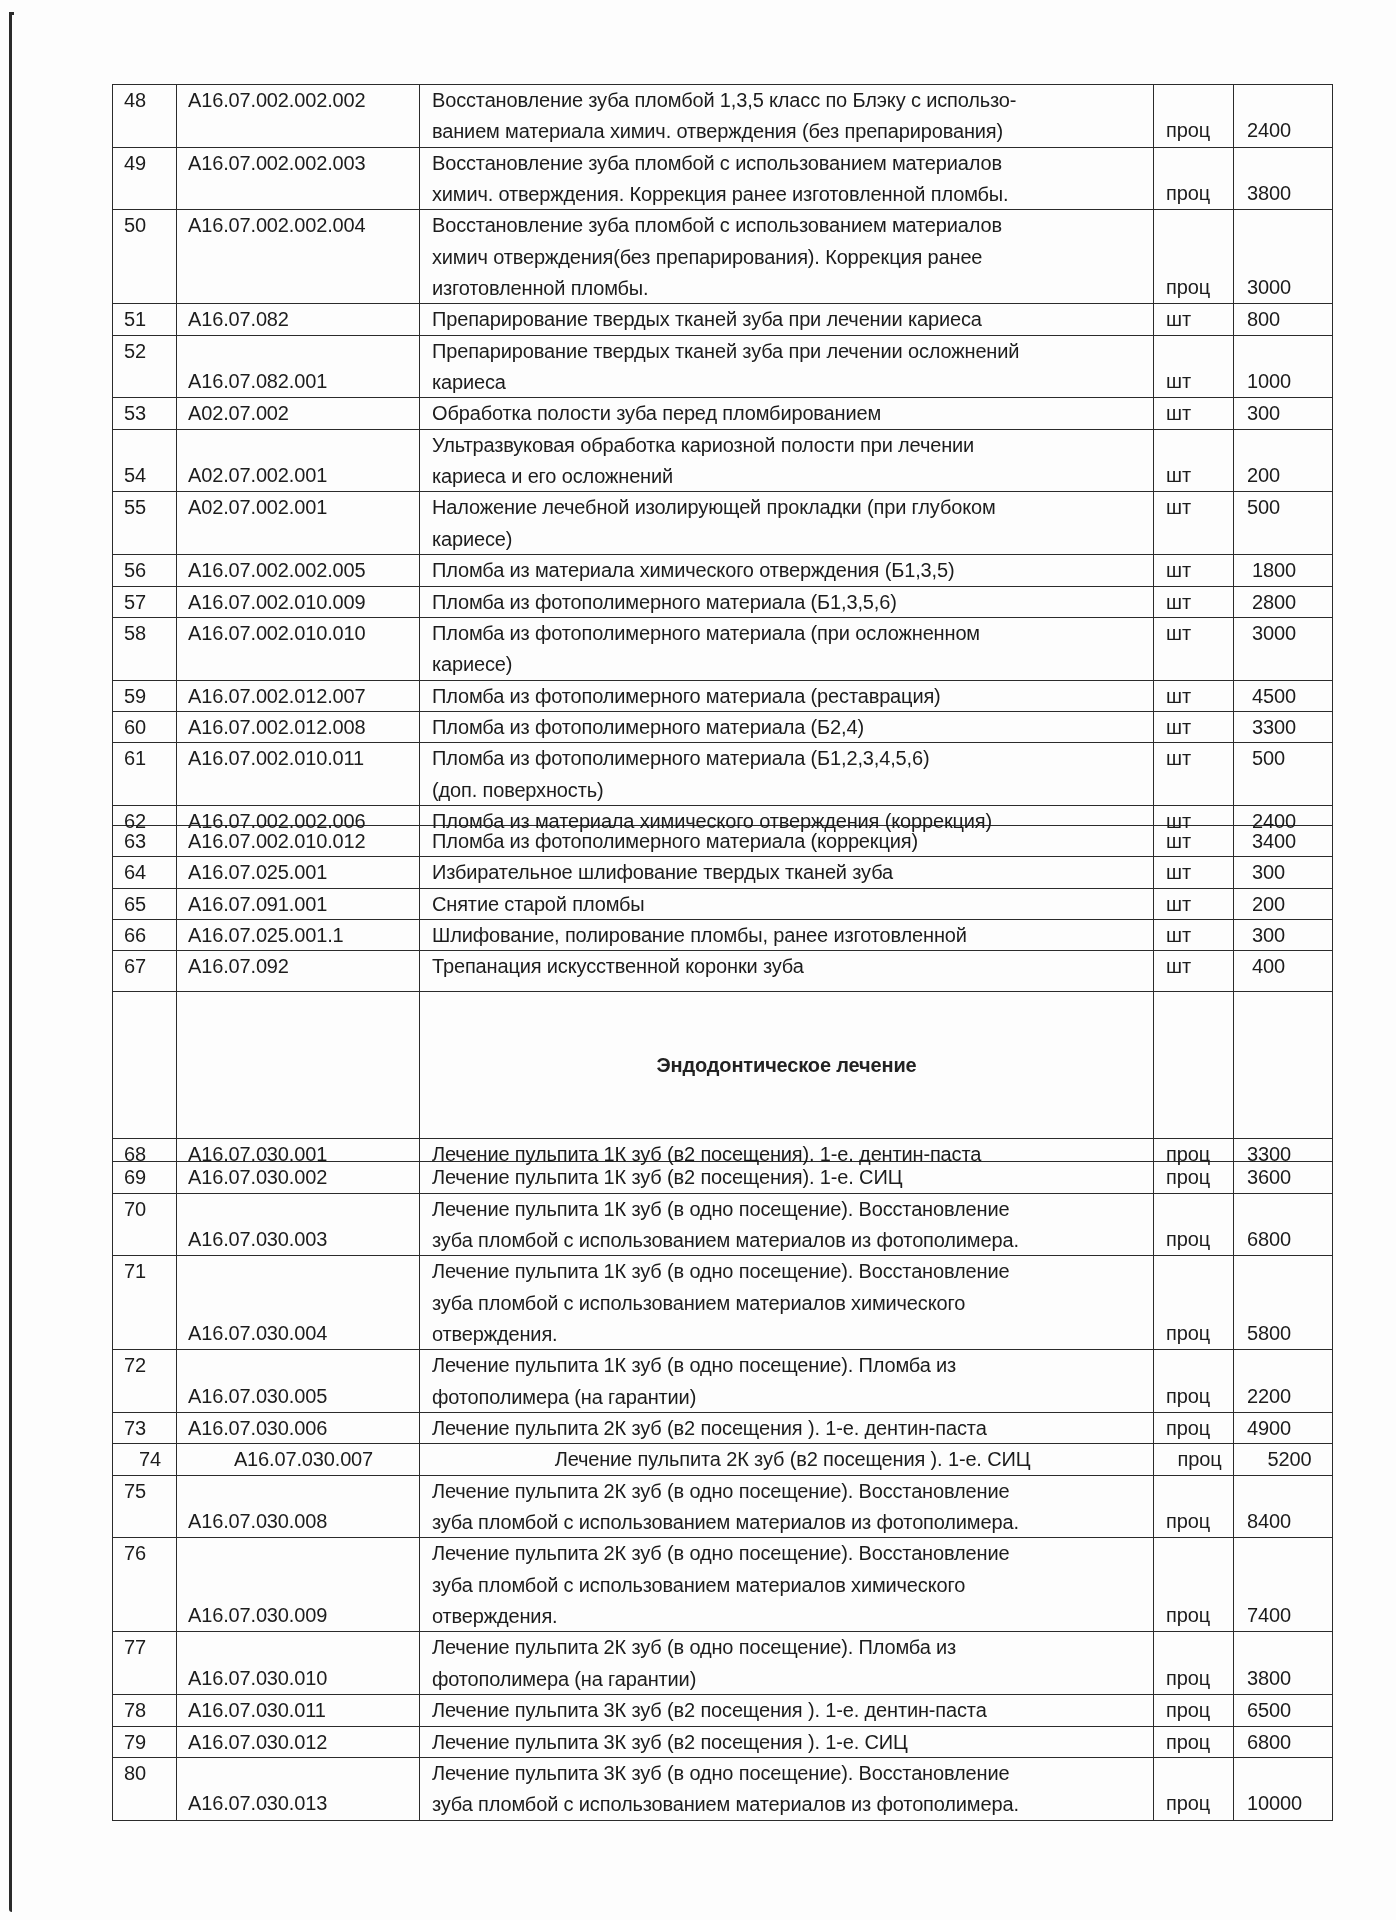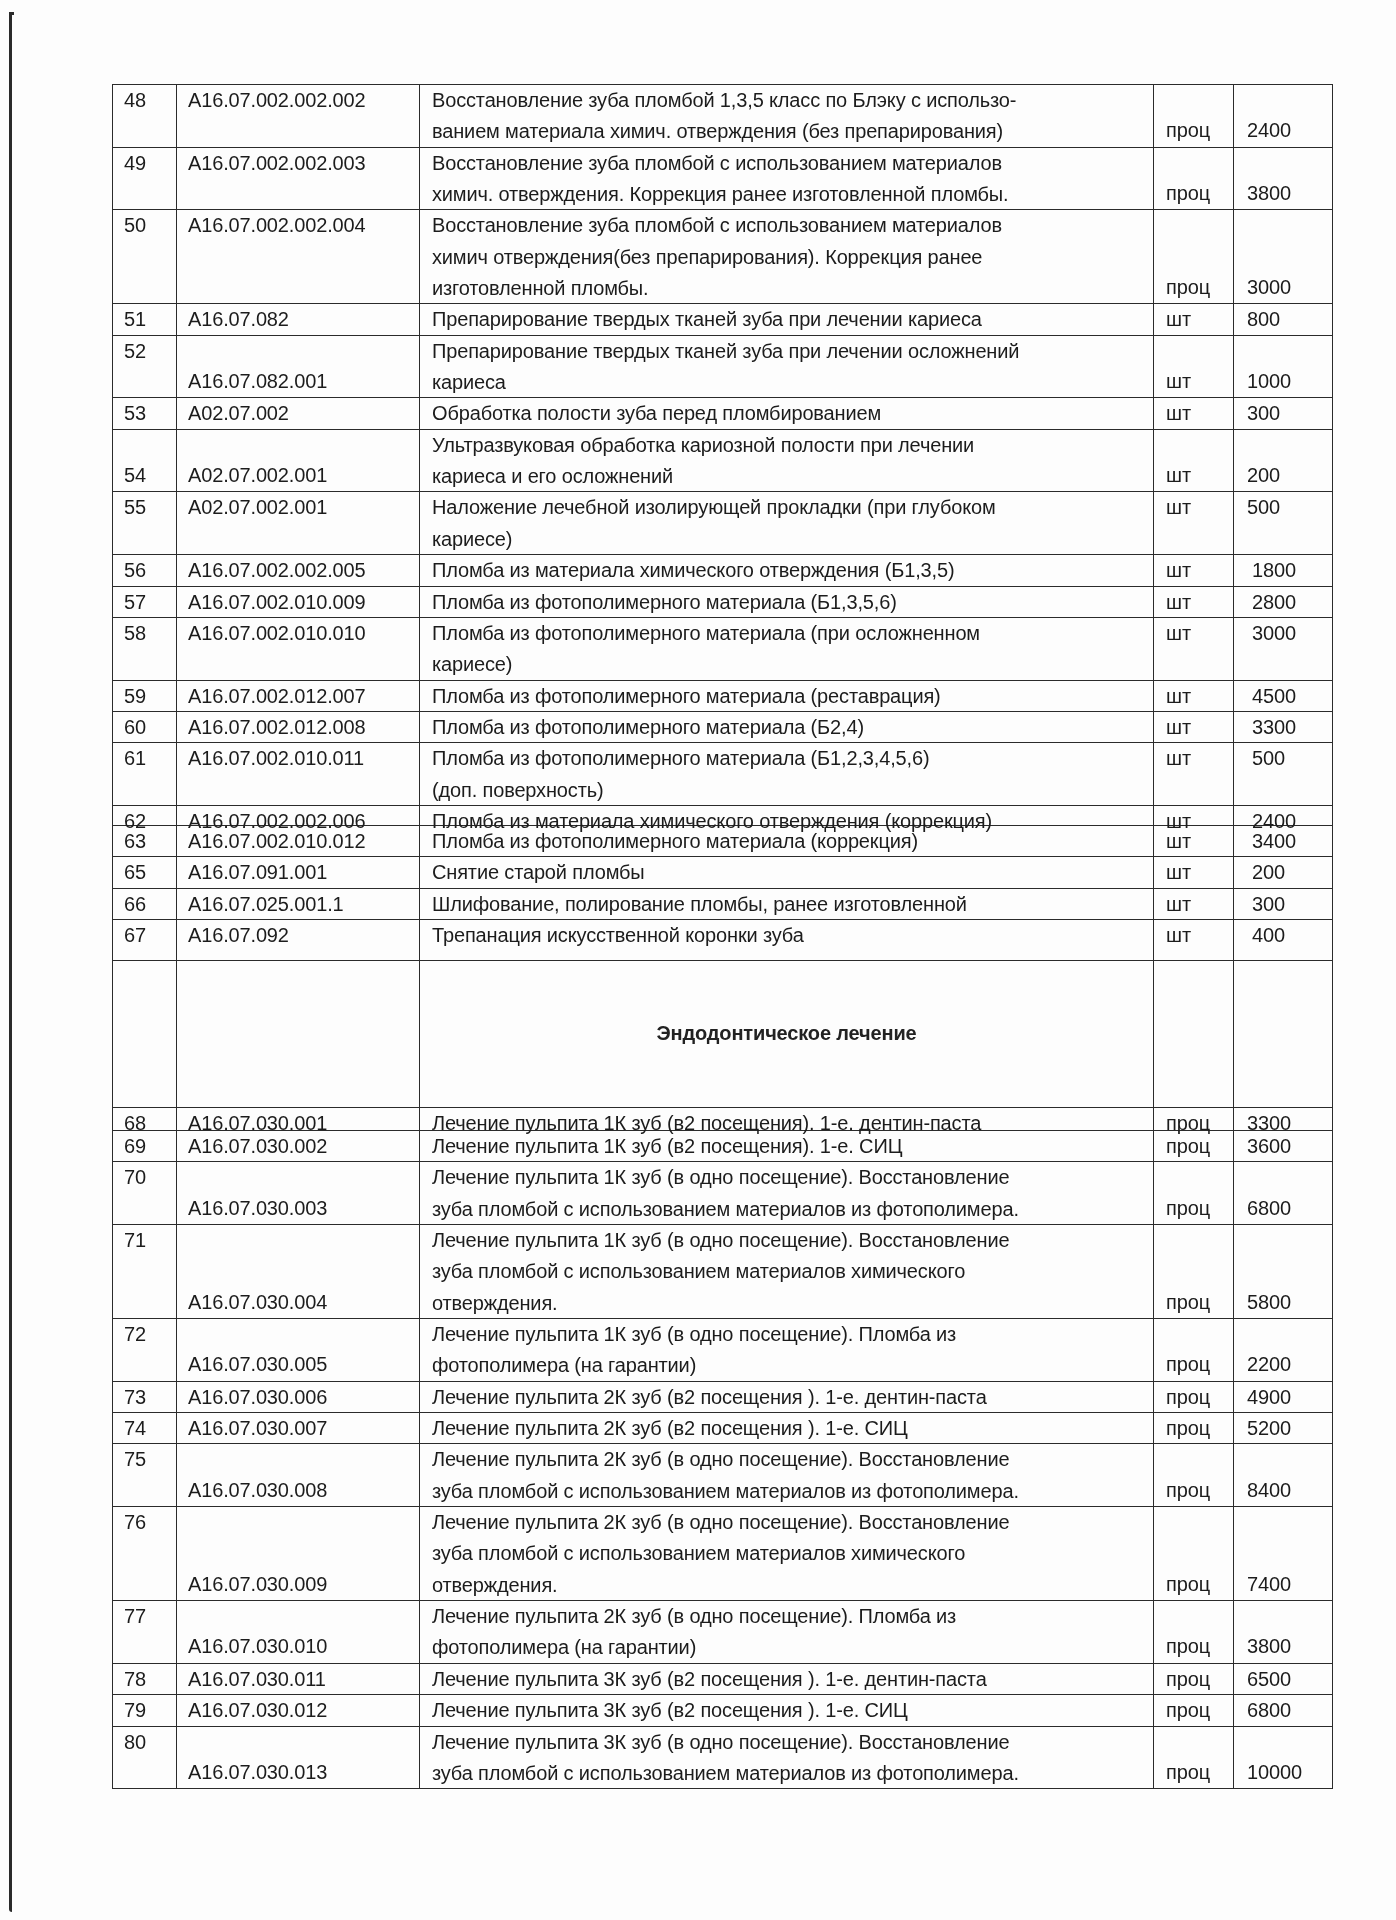--- a/index.html
+++ b/index.html
@@ -371,20 +371,39 @@
         </td>
         <td>
           <div class="cell-inner top pad-unit">шт</div>
         </td>
         <td>
           <div class="cell-inner top pad-price indent">3400</div>
         </td>
       </tr>
       <tr style="height: 31.35px;">
         <td>
+          <div class="cell-inner top pad-num">64</div>
+        </td>
+        <td>
+          <div class="cell-inner top pad-code">A16.07.025.001</div>
+        </td>
+        <td>
+          <div class="cell-inner top pad-desc">
+            <span class="desc-line">Избирательное шлифование  твердых  тканей зуба</span>
+          </div>
+        </td>
+        <td>
+          <div class="cell-inner top pad-unit">шт</div>
+        </td>
+        <td>
+          <div class="cell-inner top pad-price indent">300</div>
+        </td>
+      </tr>
+      <tr style="height: 31.35px;">
+        <td>
           <div class="cell-inner top pad-num">65</div>
         </td>
         <td>
           <div class="cell-inner top pad-code">A16.07.091.001</div>
         </td>
         <td>
           <div class="cell-inner top pad-desc">
             <span class="desc-line">Снятие старой пломбы</span>
           </div>
         </td>
@@ -555,21 +574,21 @@
             <span class="desc-line">Лечение пульпита 2К зуб (в2 посещения ). 1-е.  дентин-паста</span>
           </div>
         </td>
         <td>
           <div class="cell-inner top pad-unit">проц</div>
         </td>
         <td>
           <div class="cell-inner top pad-price">4900</div>
         </td>
       </tr>
-      <tr style="height: 31.35px;">
+      <tr style="height: 31.35px; text-align: center;">
         <td>
           <div class="cell-inner top pad-num">74</div>
         </td>
         <td>
           <div class="cell-inner top pad-code">A16.07.030.007</div>
         </td>
         <td>
           <div class="cell-inner top pad-desc">
             <span class="desc-line">Лечение пульпита 2К зуб (в2 посещения ). 1-е.  СИЦ</span>
           </div>

